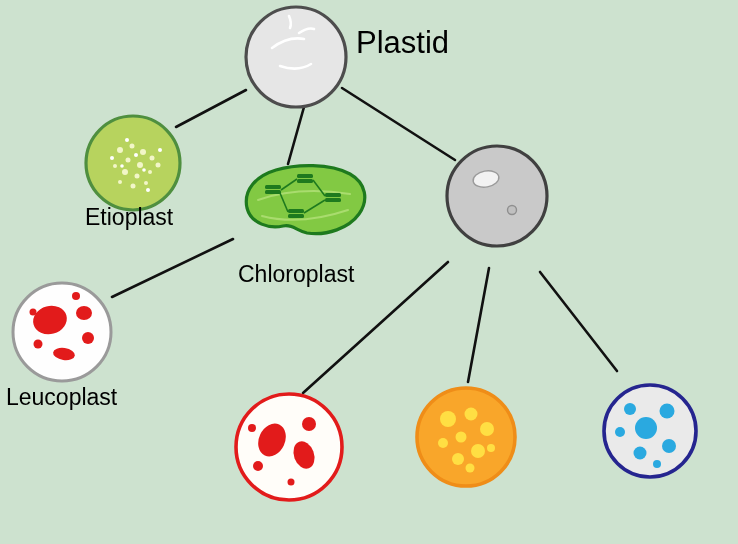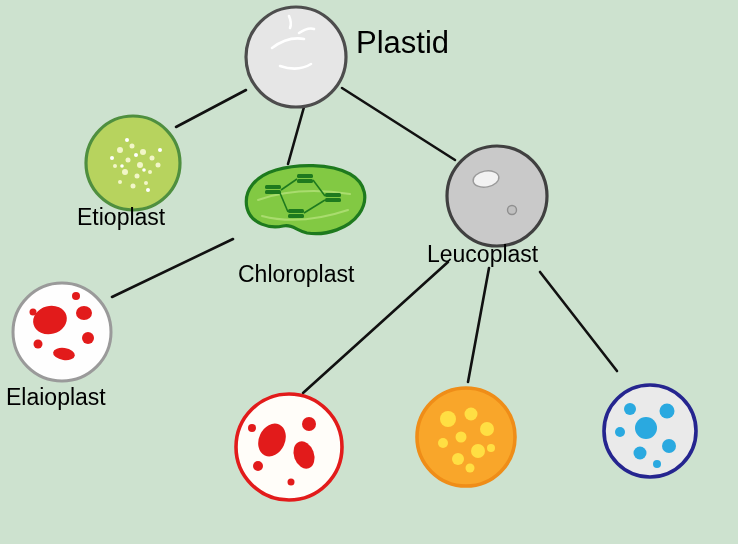--- a/index.html
+++ b/index.html
@@ -174,24 +174,23 @@
         <circle cx="669" cy="446" r="7"></circle>
         <circle cx="640" cy="453" r="6.5"></circle>
         <circle cx="620" cy="432" r="5"></circle>
         <circle cx="657" cy="464" r="4"></circle>
       </g>
     </g>
   </svg>
 
   <div class="label title" style="left:356px; top:26px">Plastid</div>
 
-  <div class="label" style="left:77px; top:205px">Etioplast</div>
+  <div class="label" style="left:85px; top:205px">Etioplast</div>
 
   <div class="label" style="left:238px; top:262px">Chloroplast</div>
 
-  <div class="label" style="left:427px; top:242px">Leucoplast</div>
 
-  <div class="label" style="left:6px; top:385px">Elaioplast</div>
+  <div class="label" style="left:6px; top:385px">Leucoplast</div>
 
 
 
 
 </div>
 
 </body></html>

